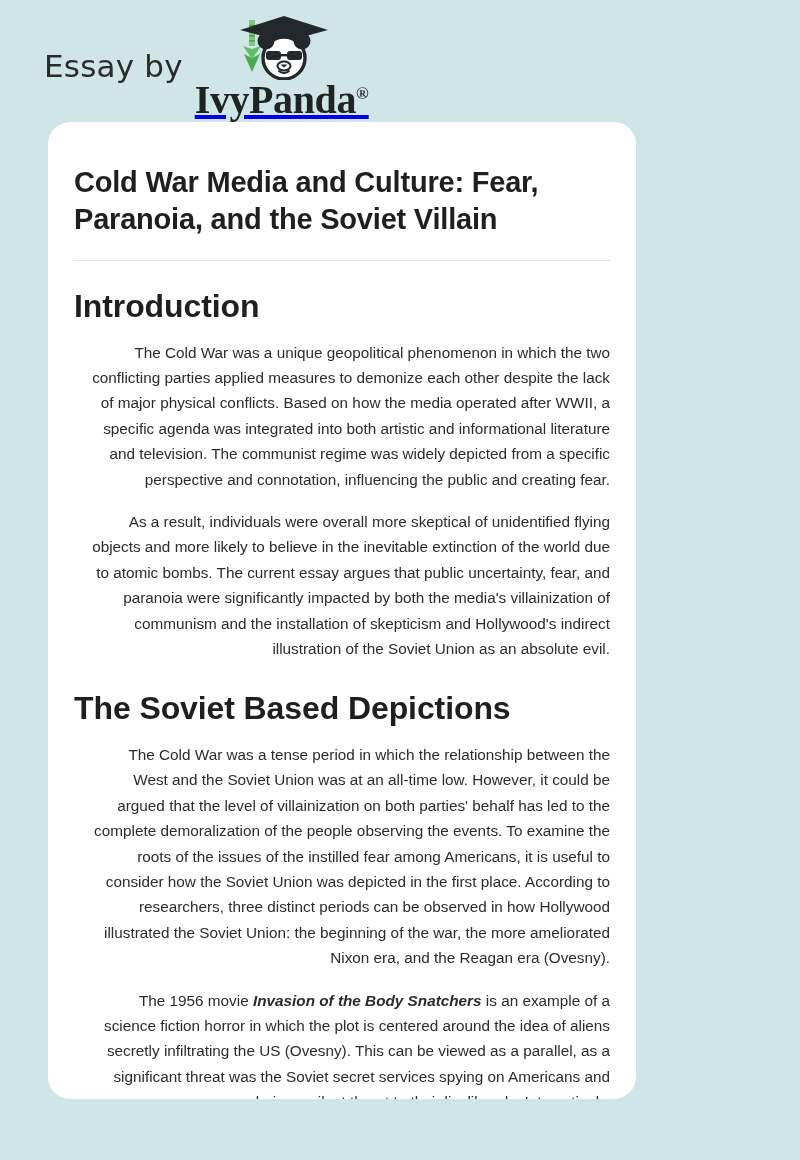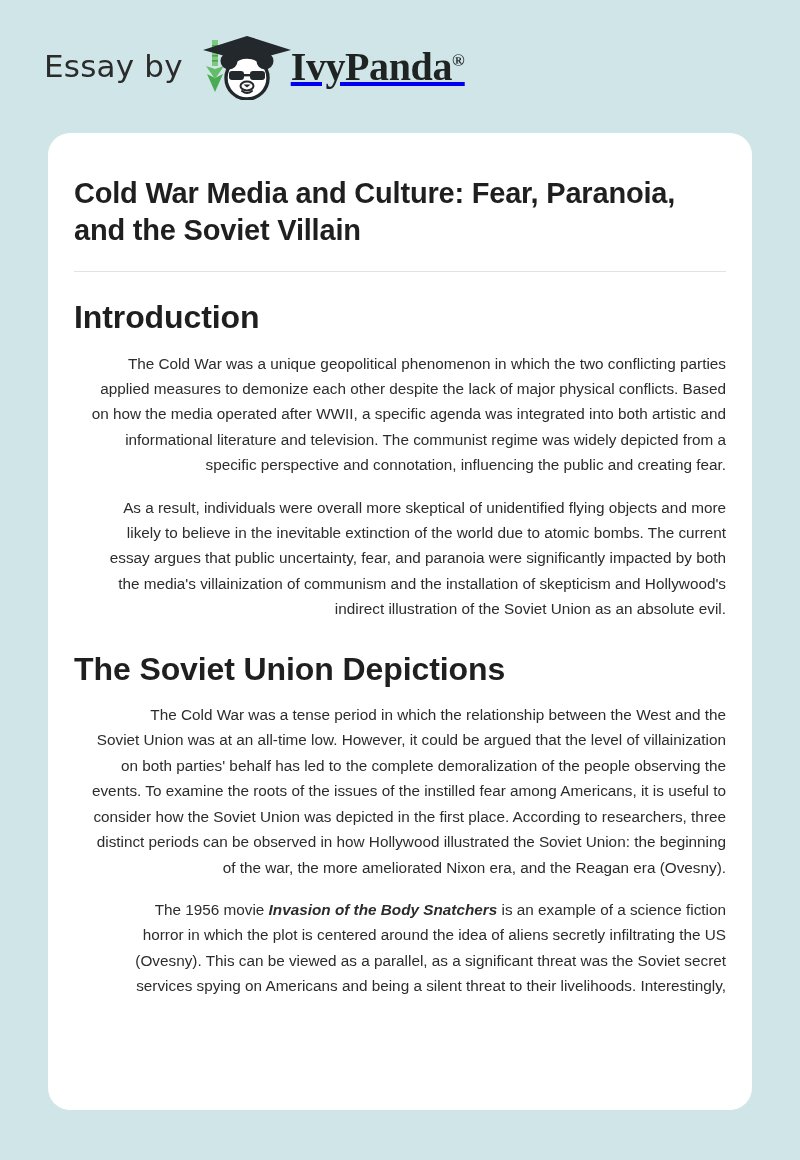--- a/index.html
+++ b/index.html
@@ -28,20 +28,21 @@
     font-size: 31px;
     font-weight: 400;
     color: #2b2b2b;
     letter-spacing: 0.2px;
     line-height: 1;
   }
   .brand-lockup {
     display: flex;
     align-items: center;
     margin-left: 16px;
+    flex-direction: column;
   }
   .brand-mark {
     width: 96px;
     height: 66px;
     position: relative;
     flex: 0 0 auto;
   }
   .brand-mark svg { display: block; }
   .brand-word {
     font-family: "Liberation Serif", serif;
@@ -58,22 +59,22 @@
     font-size: 17px;
     vertical-align: super;
     font-weight: bold;
     letter-spacing: 0;
   }
 
   
   .paper {
     position: absolute;
     left: 48px;
-    top: 133px;
-    width: 704px;
+    top: 122px;
+    width: 588px;
     height: 977px;
     background: #ffffff;
     border-radius: 22px;
     box-sizing: border-box;
     padding: 42px 26px 0 26px;
     overflow: hidden;
   }
   .paper-inner {
     padding: 0 0 0 0;
   }
@@ -186,18 +187,18 @@
 
     <h1 class="doc-title">Cold War Media and Culture: Fear, Paranoia, and the Soviet Villain</h1>
 
 
     <hr class="divider">
 
     <h2 class="section-heading">Introduction</h2>
     <p class="body">The Cold War was a unique geopolitical phenomenon in which the two conflicting parties applied measures to demonize each other despite the lack of major physical conflicts. Based on how the media operated after WWII, a specific agenda was integrated into both artistic and informational literature and television. The communist regime was widely depicted from a specific perspective and connotation, influencing the public and creating fear.</p>
     <p class="body">As a result, individuals were overall more skeptical of unidentified flying objects and more likely to believe in the inevitable extinction of the world due to atomic bombs. The current essay argues that public uncertainty, fear, and paranoia were significantly impacted by both the media's villainization of communism and the installation of skepticism and Hollywood's indirect illustration of the Soviet Union as an absolute evil.</p>
 
-    <h2 class="section-heading spaced">The Soviet Union Depictions</h2>
+    <h2 class="section-heading spaced">The Soviet Based Depictions</h2>
     <p class="body">The Cold War was a tense period in which the relationship between the West and the Soviet Union was at an all-time low. However, it could be argued that the level of villainization on both parties' behalf has led to the complete demoralization of the people observing the events. To examine the roots of the issues of the instilled fear among Americans, it is useful to consider how the Soviet Union was depicted in the first place. According to researchers, three distinct periods can be observed in how Hollywood illustrated the Soviet Union: the beginning of the war, the more ameliorated Nixon era, and the Reagan era (Ovesny).</p>
     <p class="body"><span>The 1956 movie </span><em>Invasion of the Body Snatchers</em><span> is an example of a science fiction horror in which the plot is centered around the idea of aliens secretly infiltrating the US (Ovesny). This can be viewed as a parallel, as a significant threat was the Soviet secret services spying on Americans and being a silent threat to their livelihoods. Interestingly,</span></p>
 
   </div>
 </div>
 
 </body></html>

